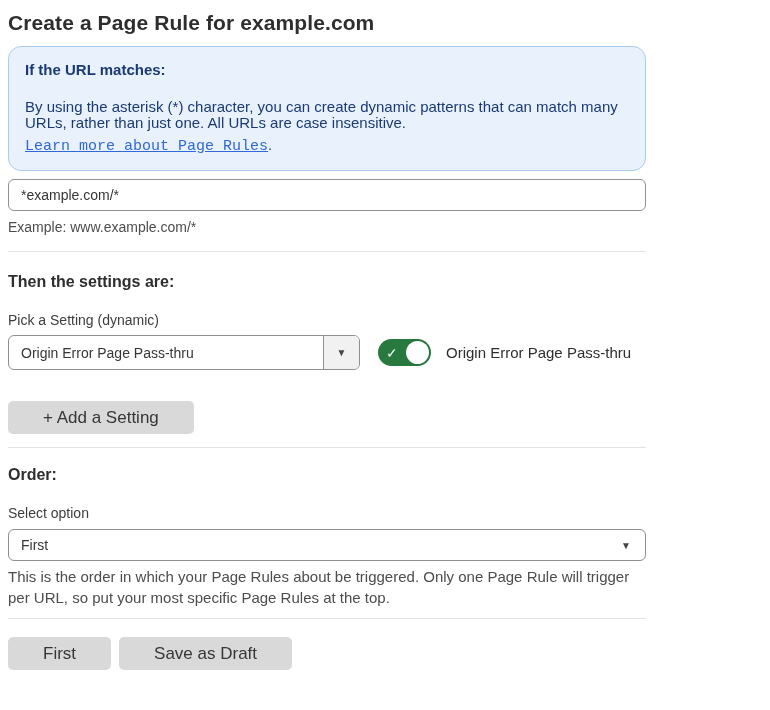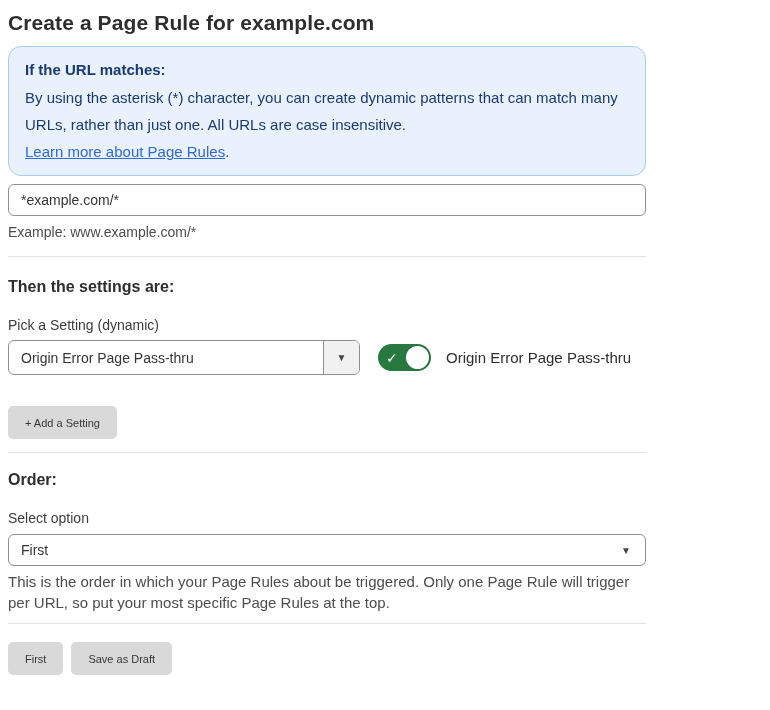--- a/index.html
+++ b/index.html
@@ -31,30 +31,31 @@
     border-radius: 13px;
     padding: 13px 16px 12px 16px;
     color: #1b3a73;
   }
   .info-heading {
     font-size: 15px;
     font-weight: bold;
     line-height: 19px;
   }
   .info-body {
-    margin-top: 5px;
-    font-size: 15px;
-    line-height: 27px;
+    margin-top: 20px;
+    font-size: 15px;
+    line-height: 16px;
     max-width: 720px;
   }
   .info-link-line { margin-top: 3px; font-size: 15px; line-height: 22px; }
   a.info-link {
     color: #3069d5;
     text-decoration: underline;
     cursor: pointer;
+    font-family: Liberation Mono, monospace;
   }
   
   .field-label {
     display: block;
     margin-top: 21px;
     font-size: 14px;
     color: #3d3d3d;
     line-height: 17px;
   }
   .text-input {
@@ -166,24 +167,24 @@
     margin-left: 15px;
     font-size: 15px;
     color: #2e2e2e;
   }
   
   .btn {
     display: inline-flex;
     align-items: center;
     justify-content: center;
     height: 33px;
-    padding: 0 17px;
+    padding: 0 35px;
     border: none;
     border-radius: 5px;
-    font-size: 11px;
+    font-size: 17px;
     font-family: "Liberation Sans", sans-serif;
     cursor: pointer;
     white-space: nowrap;
   }
   .btn-gray {
     background: #d9d9d9;
     color: #363636;
   }
   .btn-primary {
     background: #0d6ef2;

